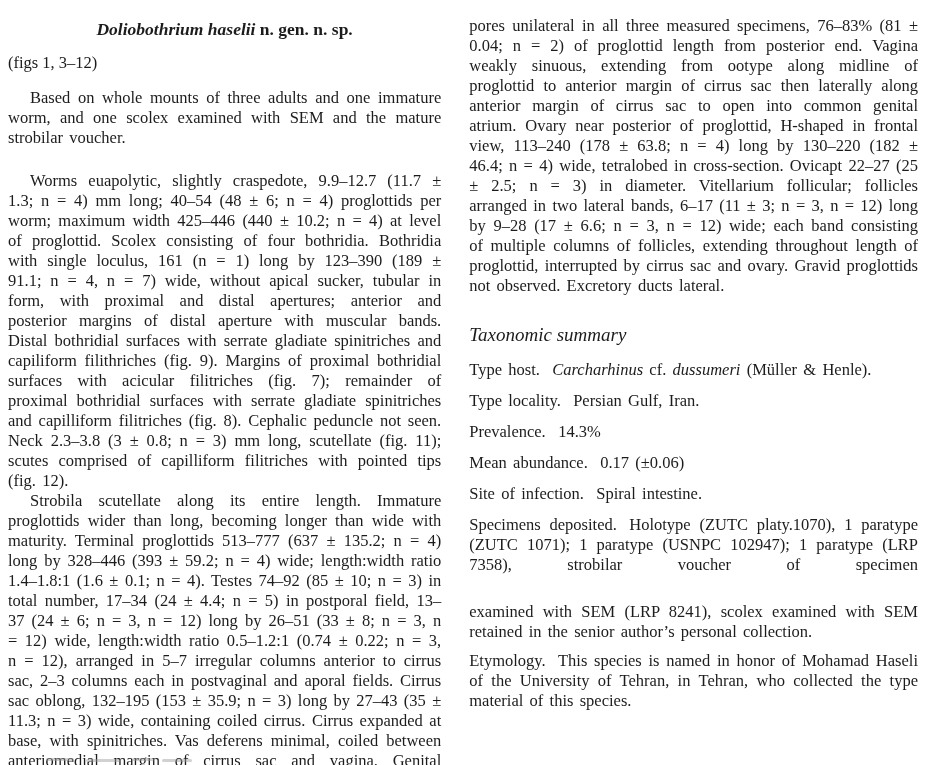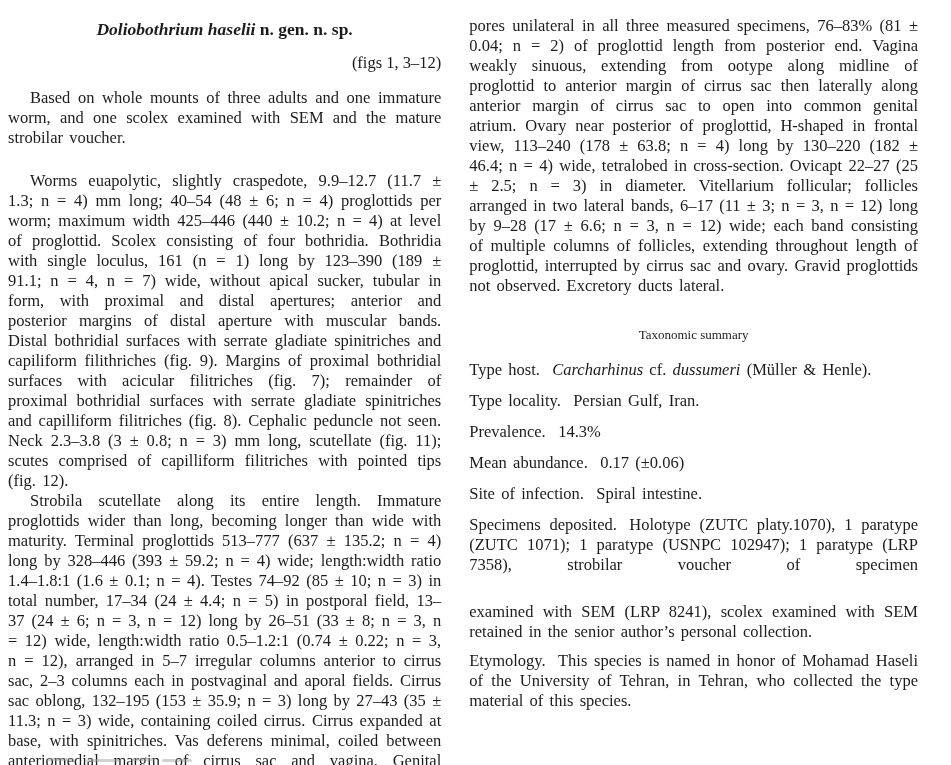--- a/index.html
+++ b/index.html
@@ -36,31 +36,32 @@
 
   .title {
     margin: 2px 0 0 0;
     text-align: center;
     font-size: 17.5px;
     font-weight: bold;
     line-height: 22px;
   }
   .italic { font-style: italic; }
   .figs-line {
-    text-align: right;
+    text-align: left;
     margin-top: 13px;
     margin-bottom: 15px;
   }
   .p-gap-after { margin-bottom: 23px; }
 
   .summary-heading {
     margin: 29px 0 15px 0;
-    text-align: center;
+    text-align: left;
     font-weight: normal;
-    font-size: 13px;
+    font-style: italic;
+    font-size: 19px;
     line-height: 20px;
   }
   .entry {
     margin: 0 0 11px 0;
   }
   .entry-label {
     margin-right: 0.75em;
   }
   .entry-specimens { margin-bottom: 0; text-align-last: justify; }
   .continuation-2 { margin-top: 27px; margin-bottom: 9px; }

